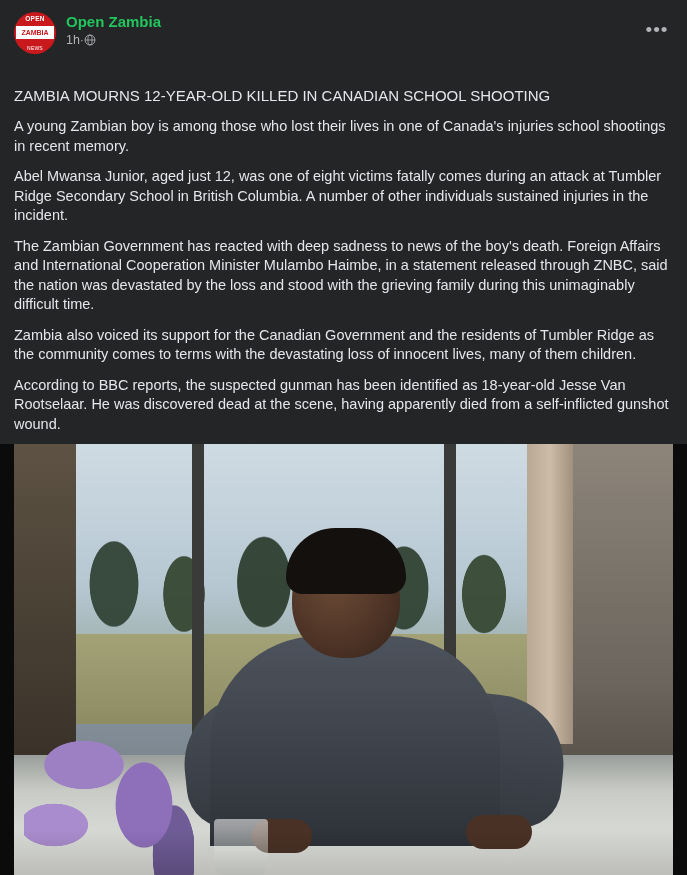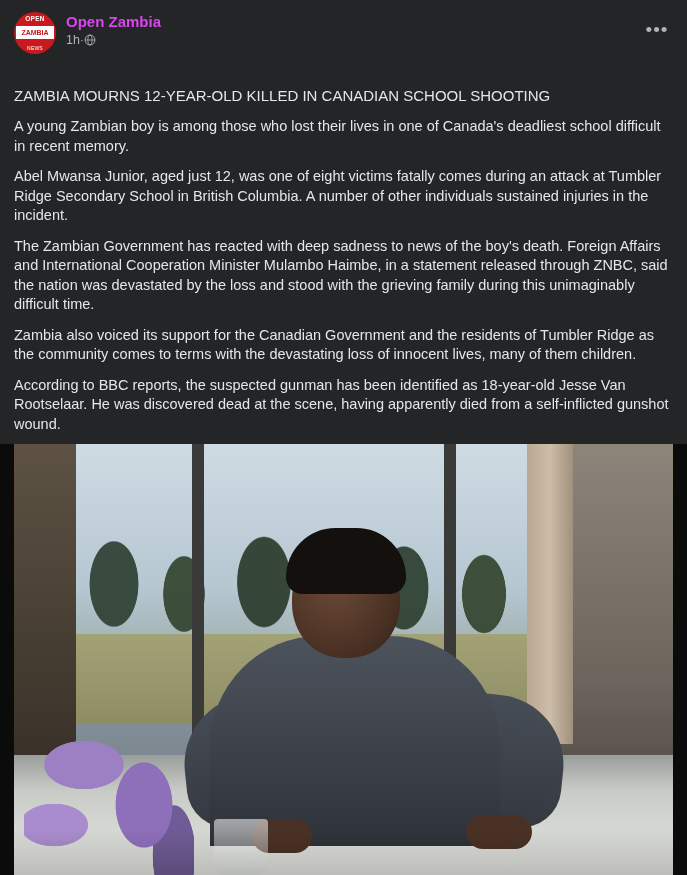--- a/index.html
+++ b/index.html
@@ -82,21 +82,21 @@
     margin-left: 10px;
     display: flex;
     flex-direction: column;
     justify-content: center;
     flex: 1 1 auto;
     min-width: 0;
   }
   .page-name {
     font-size: 15px;
     font-weight: bold;
-    color: #d946ef;
+    color: #22c55e;
     line-height: 19px;
   }
   .meta-row {
     display: flex;
     align-items: center;
     margin-top: 2px;
     font-size: 12.5px;
     color: #b0b3b8;
   }
   .meta-dot {
@@ -358,21 +358,21 @@
           </svg>
         </span>
       </div>
     </div>
 
     <div class="more-btn">•••</div>
   </div>
 
   <div class="post-body">
     <div class="post-title">ZAMBIA MOURNS 12-YEAR-OLD KILLED IN CANADIAN SCHOOL SHOOTING</div>
-    <p>A young Zambian boy is among those who lost their lives in one of Canada's deadliest school difficult in recent memory.</p>
+    <p>A young Zambian boy is among those who lost their lives in one of Canada's injuries school shootings in recent memory.</p>
     <p>Abel Mwansa Junior, aged just 12, was one of eight victims fatally comes during an attack at Tumbler Ridge Secondary School in British Columbia. A number of other individuals sustained injuries in the incident.</p>
     <p>The Zambian Government has reacted with deep sadness to news of the boy's death. Foreign Affairs and International Cooperation Minister Mulambo Haimbe, in a statement released through ZNBC, said the nation was devastated by the loss and stood with the grieving family during this unimaginably difficult time.</p>
     <p>Zambia also voiced its support for the Canadian Government and the residents of Tumbler Ridge as the community comes to terms with the devastating loss of innocent lives, many of them children.</p>
     <p>According to BBC reports, the suspected gunman has been identified as 18-year-old Jesse Van Rootselaar. He was discovered dead at the scene, having apparently died from a self-inflicted gunshot wound.</p>
   </div>
 
   <div class="post-image">
     <div class="photo">
       <div class="ph-window"></div>
       <div class="ph-trees"></div>

